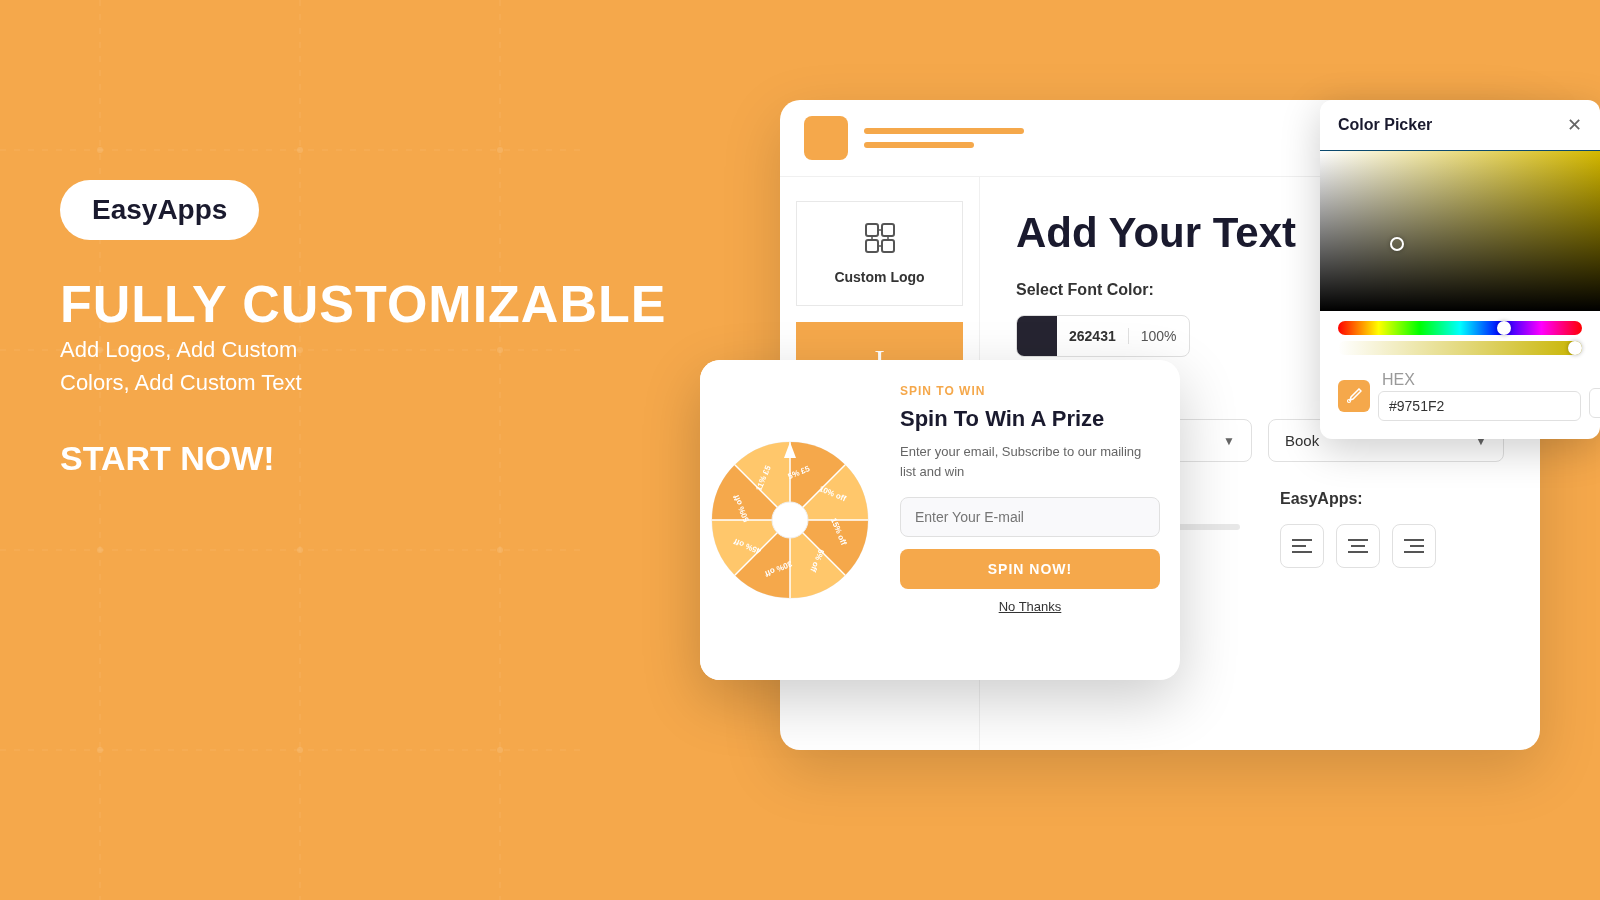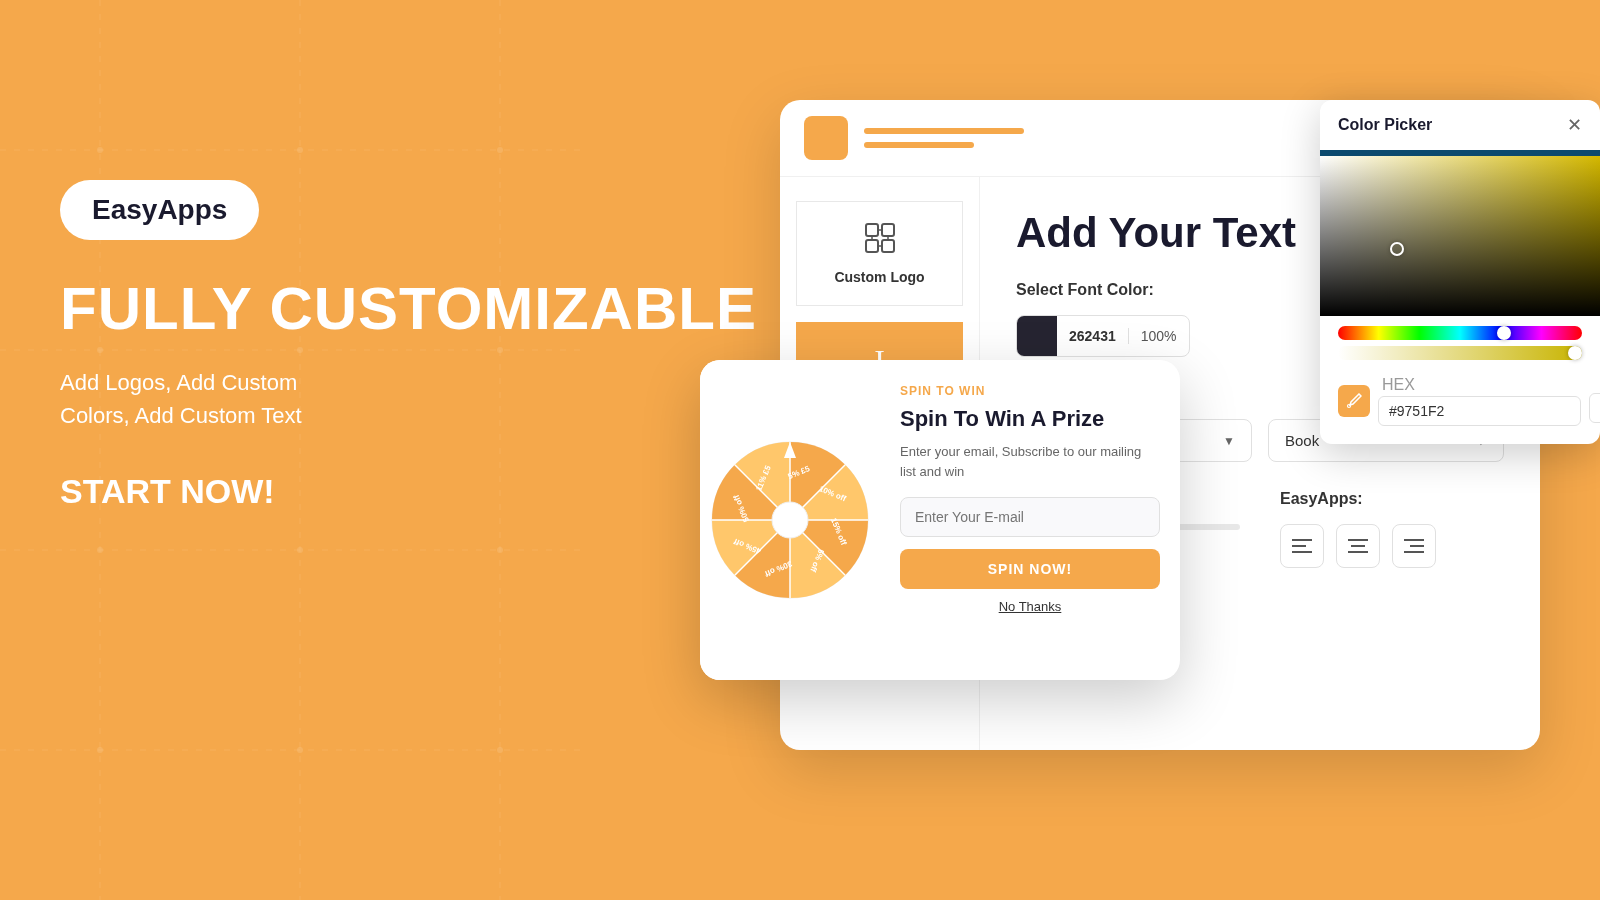--- a/index.html
+++ b/index.html
@@ -37,25 +37,24 @@
       display: inline-block;
       margin-bottom: 36px;
     }
     .brand-pill span {
       font-size: 28px;
       font-weight: 800;
       color: #1a1a2e;
     }
 
     .headline {
-      font-size: 60px;
+      font-size: 52px;
       font-weight: 900;
       color: white;
       line-height: 1.1;
-      margin-bottom: 24px;
       letter-spacing: 1px;
     }
 
     .subheadline {
       font-size: 22px;
       font-weight: 500;
       color: white;
       line-height: 1.5;
       margin-bottom: 40px;
     }
@@ -393,21 +392,21 @@
       border-radius: 12px;
       box-shadow: 0 10px 40px rgba(0,0,0,0.2);
       overflow: hidden;
     }
 
     .picker-header {
       display: flex;
       align-items: center;
       justify-content: space-between;
       padding: 14px 18px;
-      border-bottom: 6px solid #0c4a6e;
+      border-bottom: 1px solid #0c4a6e;
     }
 
     .picker-title {
       font-size: 16px;
       font-weight: 700;
       color: #1a1a2e;
     }
 
     .picker-close {
       font-size: 18px;

